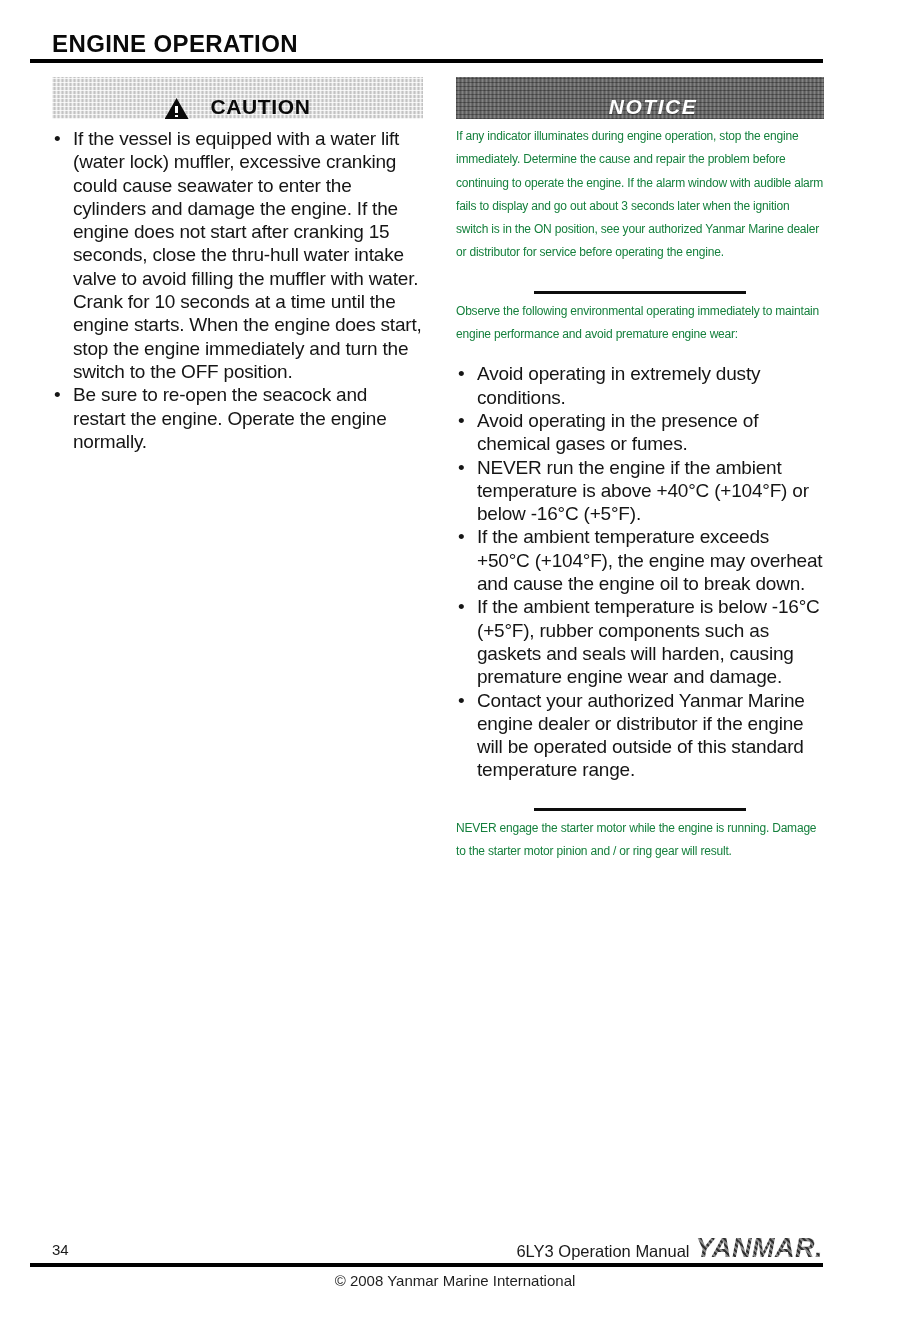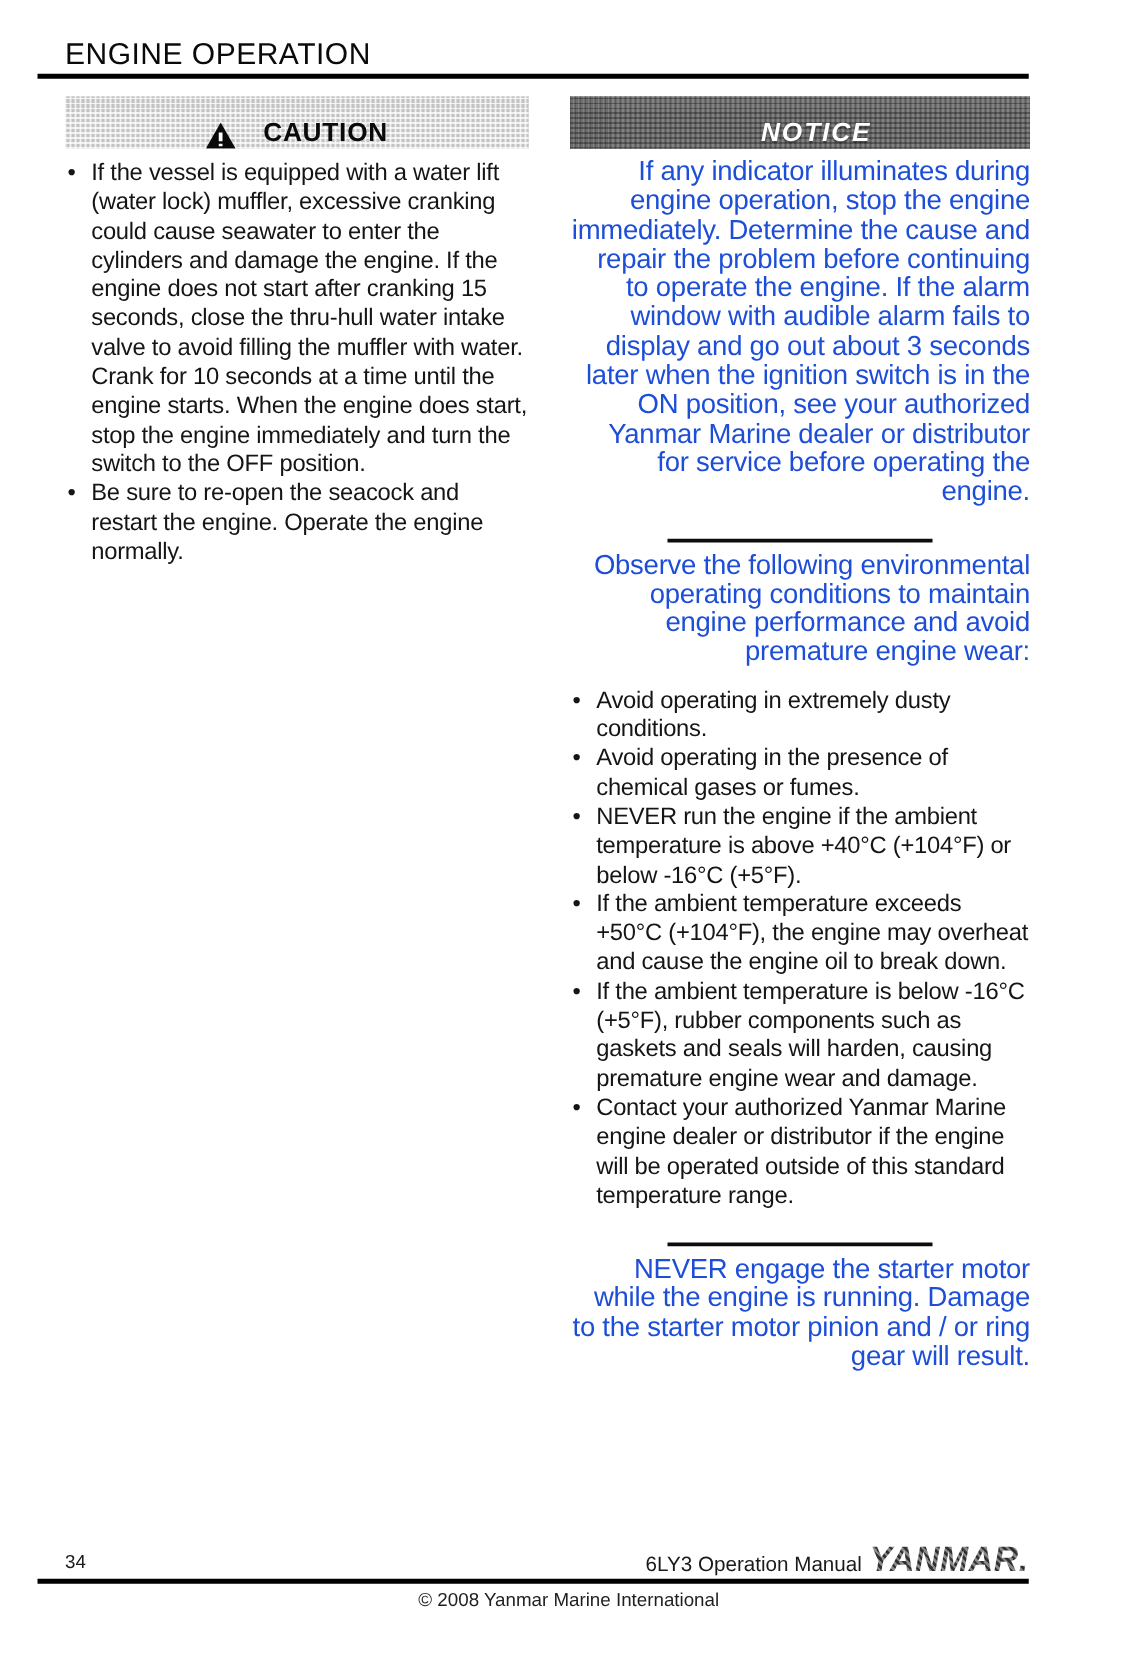--- a/index.html
+++ b/index.html
@@ -12,21 +12,21 @@
   .page {
     position:relative;
     width:910px; height:1330px;
     background:#fff;
     overflow:hidden;
   }
 
   
   .page-title {
     position:absolute; left:52px; top:30px;
-    font-size:24px; font-weight:400; letter-spacing:0.4px;
+    font-size:24px; font-weight:700; letter-spacing:0.4px;
     color:#0a0a0a; white-space:nowrap;
   }
   .title-rule {
     position:absolute; left:30px; top:59px;
     width:793px; height:4px; background:#000;
   }
 
   
   .col { position:absolute; top:77px; }
   .col-left  { left:52px;  width:371px; }
@@ -70,23 +70,22 @@
     position:absolute; left:10.5px; top:7.5px;
     width:3px; height:7.5px; background:#fff;
   }
   .warn-tri .dot {
     position:absolute; left:10.5px; top:16.5px;
     width:3px; height:2.5px; background:#fff;
   }
 
   
   .col p {
-    font-size:22px; line-height:23.3px; letter-spacing:-0.2px;
-    color:#1d4ed8;
-    text-align:right;
+    font-size:12px; line-height:23.3px; letter-spacing:-0.2px;
+    color:#15803d;
   }
   .col-right > p { margin-top:6px; }
   ul.bullets { list-style:none; margin-top:8px; }
   .col-right ul.bullets { margin-top:16px; }
   ul.bullets li {
     position:relative;
     padding-left:21px;
     font-size:19px; line-height:23.3px; letter-spacing:-0.2px;
     color:#151515;
   }
@@ -153,21 +152,21 @@
       <li>Be sure to re-open the seacock and restart the engine. Operate the engine normally.</li>
     </ul>
   </section>
 
   <section class="col col-right">
     <div class="banner notice-banner">
       <span class="notice-label">NOTICE</span>
     </div>
     <p>If any indicator illuminates during engine operation, stop the engine immediately. Determine the cause and repair the problem before continuing to operate the engine. If the alarm window with audible alarm fails to display and go out about 3 seconds later when the ignition switch is in the ON position, see your authorized Yanmar Marine dealer or distributor for service before operating the engine.</p>
     <div class="divider"></div>
-    <p>Observe the following environmental operating conditions to maintain engine performance and avoid premature engine wear:</p>
+    <p>Observe the following environmental operating immediately to maintain engine performance and avoid premature engine wear:</p>
     <ul class="bullets">
       <li>Avoid operating in extremely dusty conditions.</li>
       <li>Avoid operating in the presence of chemical gases or fumes.</li>
       <li>NEVER run the engine if the ambient temperature is above +40°C (+104°F) or below -16°C (+5°F).</li>
       <li>If the ambient temperature exceeds +50°C (+104°F), the engine may overheat and cause the engine oil to break down.</li>
       <li>If the ambient temperature is below -16°C (+5°F), rubber components such as gaskets and seals will harden, causing premature engine wear and damage.</li>
       <li>Contact your authorized Yanmar Marine engine dealer or distributor if the engine will be operated outside of this standard temperature range.</li>
     </ul>
     <div class="divider"></div>
     <p>NEVER engage the starter motor while the engine is running. Damage to the starter motor pinion and / or ring gear will result.</p>

